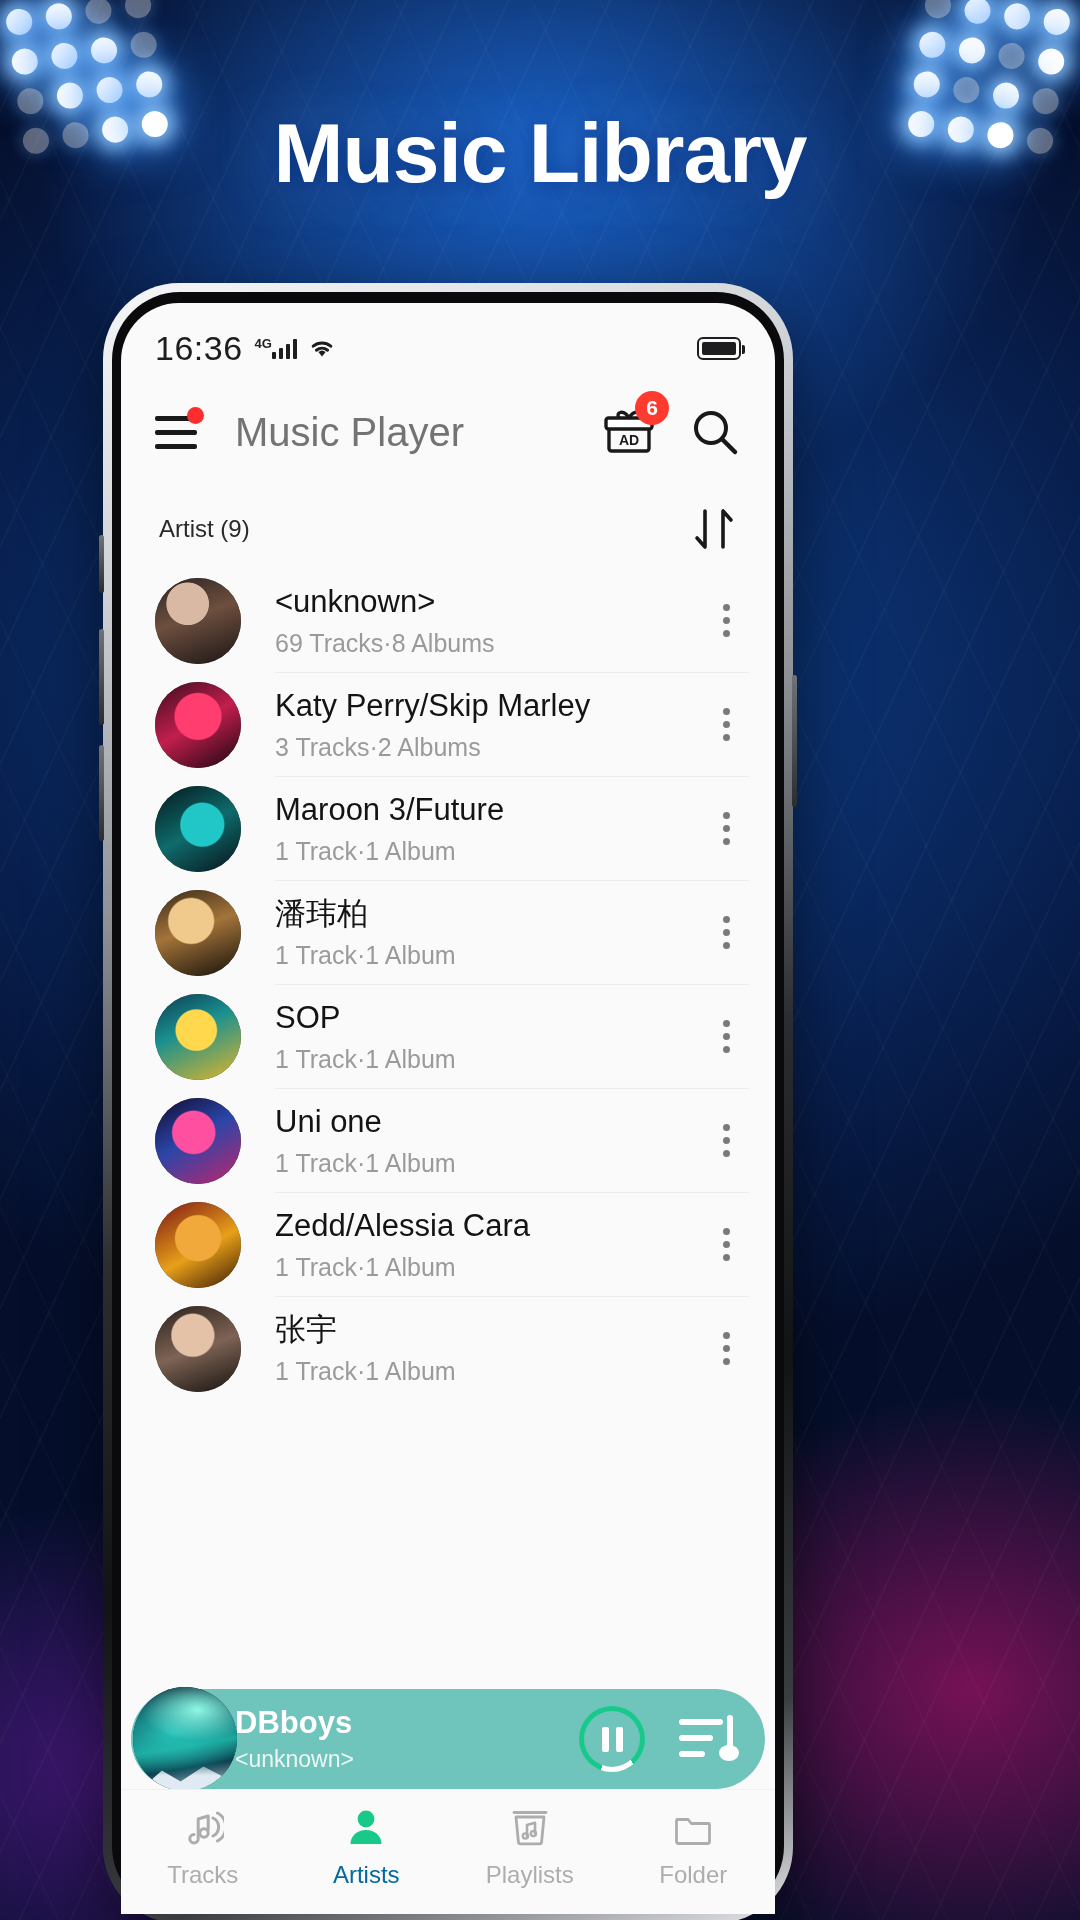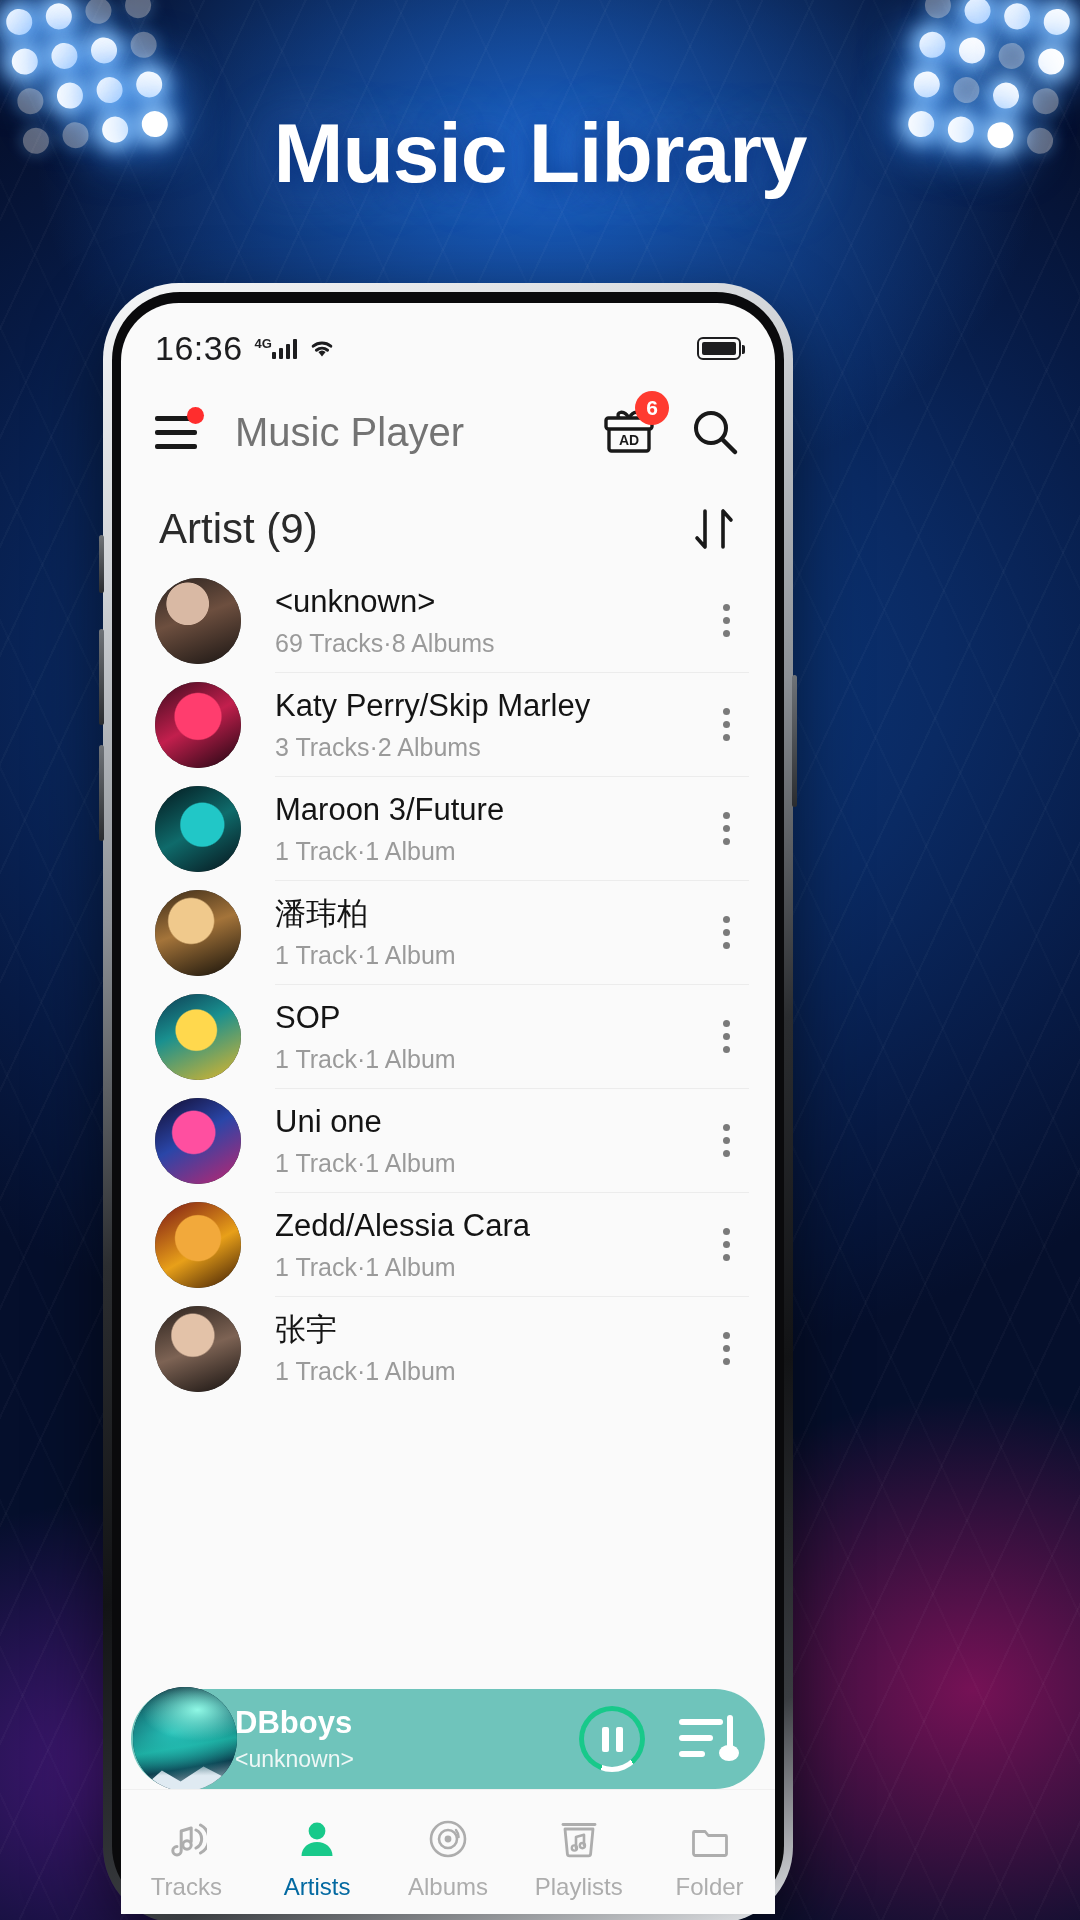--- a/index.html
+++ b/index.html
@@ -118,21 +118,21 @@
     border-radius:17px; background:#ff3b30; color:#fff;
     font-size:21px; font-weight:600;
     display:flex; align-items:center; justify-content:center;
   }
 
   
   #list-header {
     display:flex; align-items:center; justify-content:space-between;
     padding:18px 38px 16px 38px;
   }
-  #list-header-title { font-size:42px; color:#2a2a2a; }
+  #list-header-title { font-size:24px; color:#2a2a2a; }
 
   
   #artist-list { padding:0 0 8px 0; }
   .artist-row {
     display:flex; align-items:center;
     padding:10px 26px 10px 34px;
     height:103px;
   }
   .avatar {
     width:86px; height:86px; border-radius:50%;
@@ -185,21 +185,21 @@
   #queue-button .ln:nth-child(2){top:22px;width:34px}
   #queue-button .ln:nth-child(3){top:38px;width:26px}
   #queue-button .note{position:absolute;right:0;top:2px;width:22px;height:46px;}
   #queue-button .note .stem{position:absolute;right:6px;top:0;width:6px;height:34px;background:#fff;border-radius:3px;}
   #queue-button .note .head{position:absolute;right:0;bottom:0;width:20px;height:16px;border-radius:50%;background:#fff;}
 
   
   #bottom-nav {
     position:absolute; left:0; right:0; bottom:0;
     height:125px; background:#fafafa;
-    display:flex; align-items:flex-start; padding-top:26px;
+    display:flex; align-items:flex-start; padding-top:14px;
     border-top:1px solid #f0f0f0;
   }
   .nav-item { flex:1; display:flex; flex-direction:column; align-items:center; gap:11px; cursor:pointer; }
   .nav-icon { height:46px; display:flex; align-items:center; justify-content:center; }
   .nav-label { font-size:24px; color:#adadad; }
   .nav-item.active .nav-label { color:#0369a1; }
 
   svg { display:block; }
 </style>
 <style>#play-pause::after{background:#6fc4bb;}</style></head>
@@ -480,31 +480,20 @@
               <svg width="42" height="42" viewBox="0 0 42 42">
                 <circle cx="21" cy="13" r="8.4" fill="#18c98a"></circle>
                 <path d="M5.5 38c0-8.4 7-14 15.5-14s15.5 5.6 15.5 14z" fill="#18c98a"></path>
               </svg>
             </div>
             <div class="nav-label">Artists</div>
           </div>
           <div class="nav-item">
             <div class="nav-icon">
               <svg width="42" height="42" viewBox="0 0 42 42">
-                <circle cx="21" cy="21" r="17" fill="none" stroke="#adadad" stroke-width="2.6"></circle>
-                <circle cx="21" cy="21" r="9" fill="none" stroke="#adadad" stroke-width="2.6"></circle>
-                <circle cx="21" cy="21" r="3.4" fill="#adadad"></circle>
-                <path d="M29 12a12 12 0 0 1 2.6 7" fill="none" stroke="#adadad" stroke-width="2.4" stroke-linecap="round"></path>
-              </svg>
-            </div>
-            <div class="nav-label">Albums</div>
-          </div>
-          <div class="nav-item">
-            <div class="nav-icon">
-              <svg width="42" height="42" viewBox="0 0 42 42">
                 <path d="M7 11h28l-2.4 25a2 2 0 0 1-2 1.8H11.4a2 2 0 0 1-2-1.8z" fill="none" stroke="#adadad" stroke-width="2.8" stroke-linejoin="round"></path>
                 <path d="M5 6.5h32" stroke="#adadad" stroke-width="2.8" stroke-linecap="round"></path>
                 <path d="M18 30V19l8-2.2v10.4" fill="none" stroke="#adadad" stroke-width="2.6" stroke-linecap="round" stroke-linejoin="round"></path>
                 <circle cx="16.4" cy="30" r="2.6" fill="none" stroke="#adadad" stroke-width="2.4"></circle>
                 <circle cx="24.4" cy="27.6" r="2.6" fill="none" stroke="#adadad" stroke-width="2.4"></circle>
               </svg>
             </div>
             <div class="nav-label">Playlists</div>
           </div>
           <div class="nav-item">

